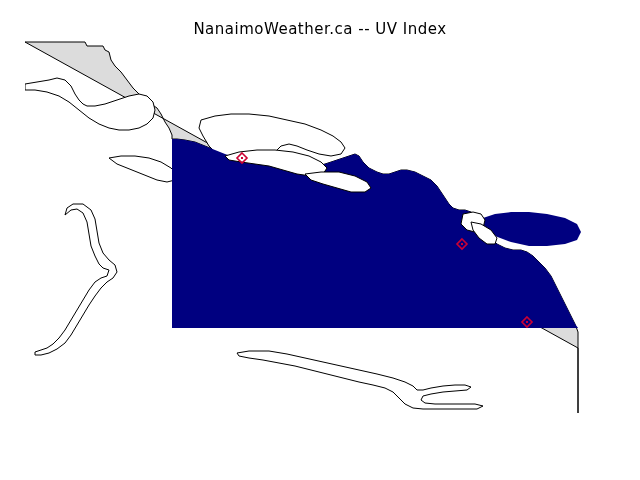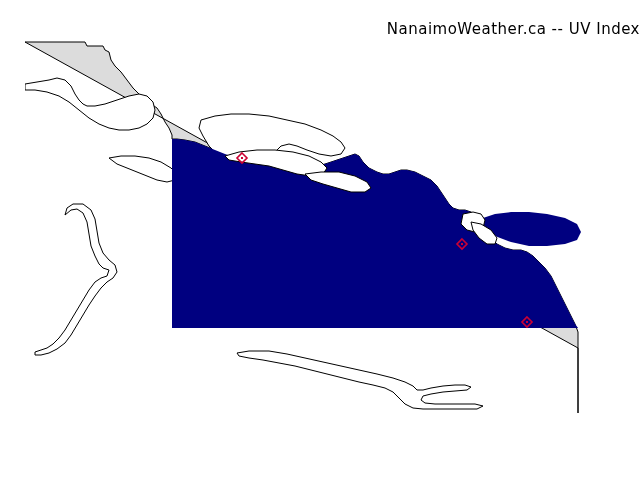--- a/index.html
+++ b/index.html
@@ -18,21 +18,21 @@
     width: 640px;
     height: 480px;
     background: #ffffff;
   }
   
   #title {
     position: absolute;
     left: 0;
     top: 20px;
     width: 640px;
-    text-align: right;
+    text-align: center;
     font-family: "DejaVu Sans", sans-serif;
     font-size: 15px;
     color: #000000;
     letter-spacing: 0.5px;
     white-space: pre;
   }
   
   #map-area {
     position: absolute;
     left: 25px;

